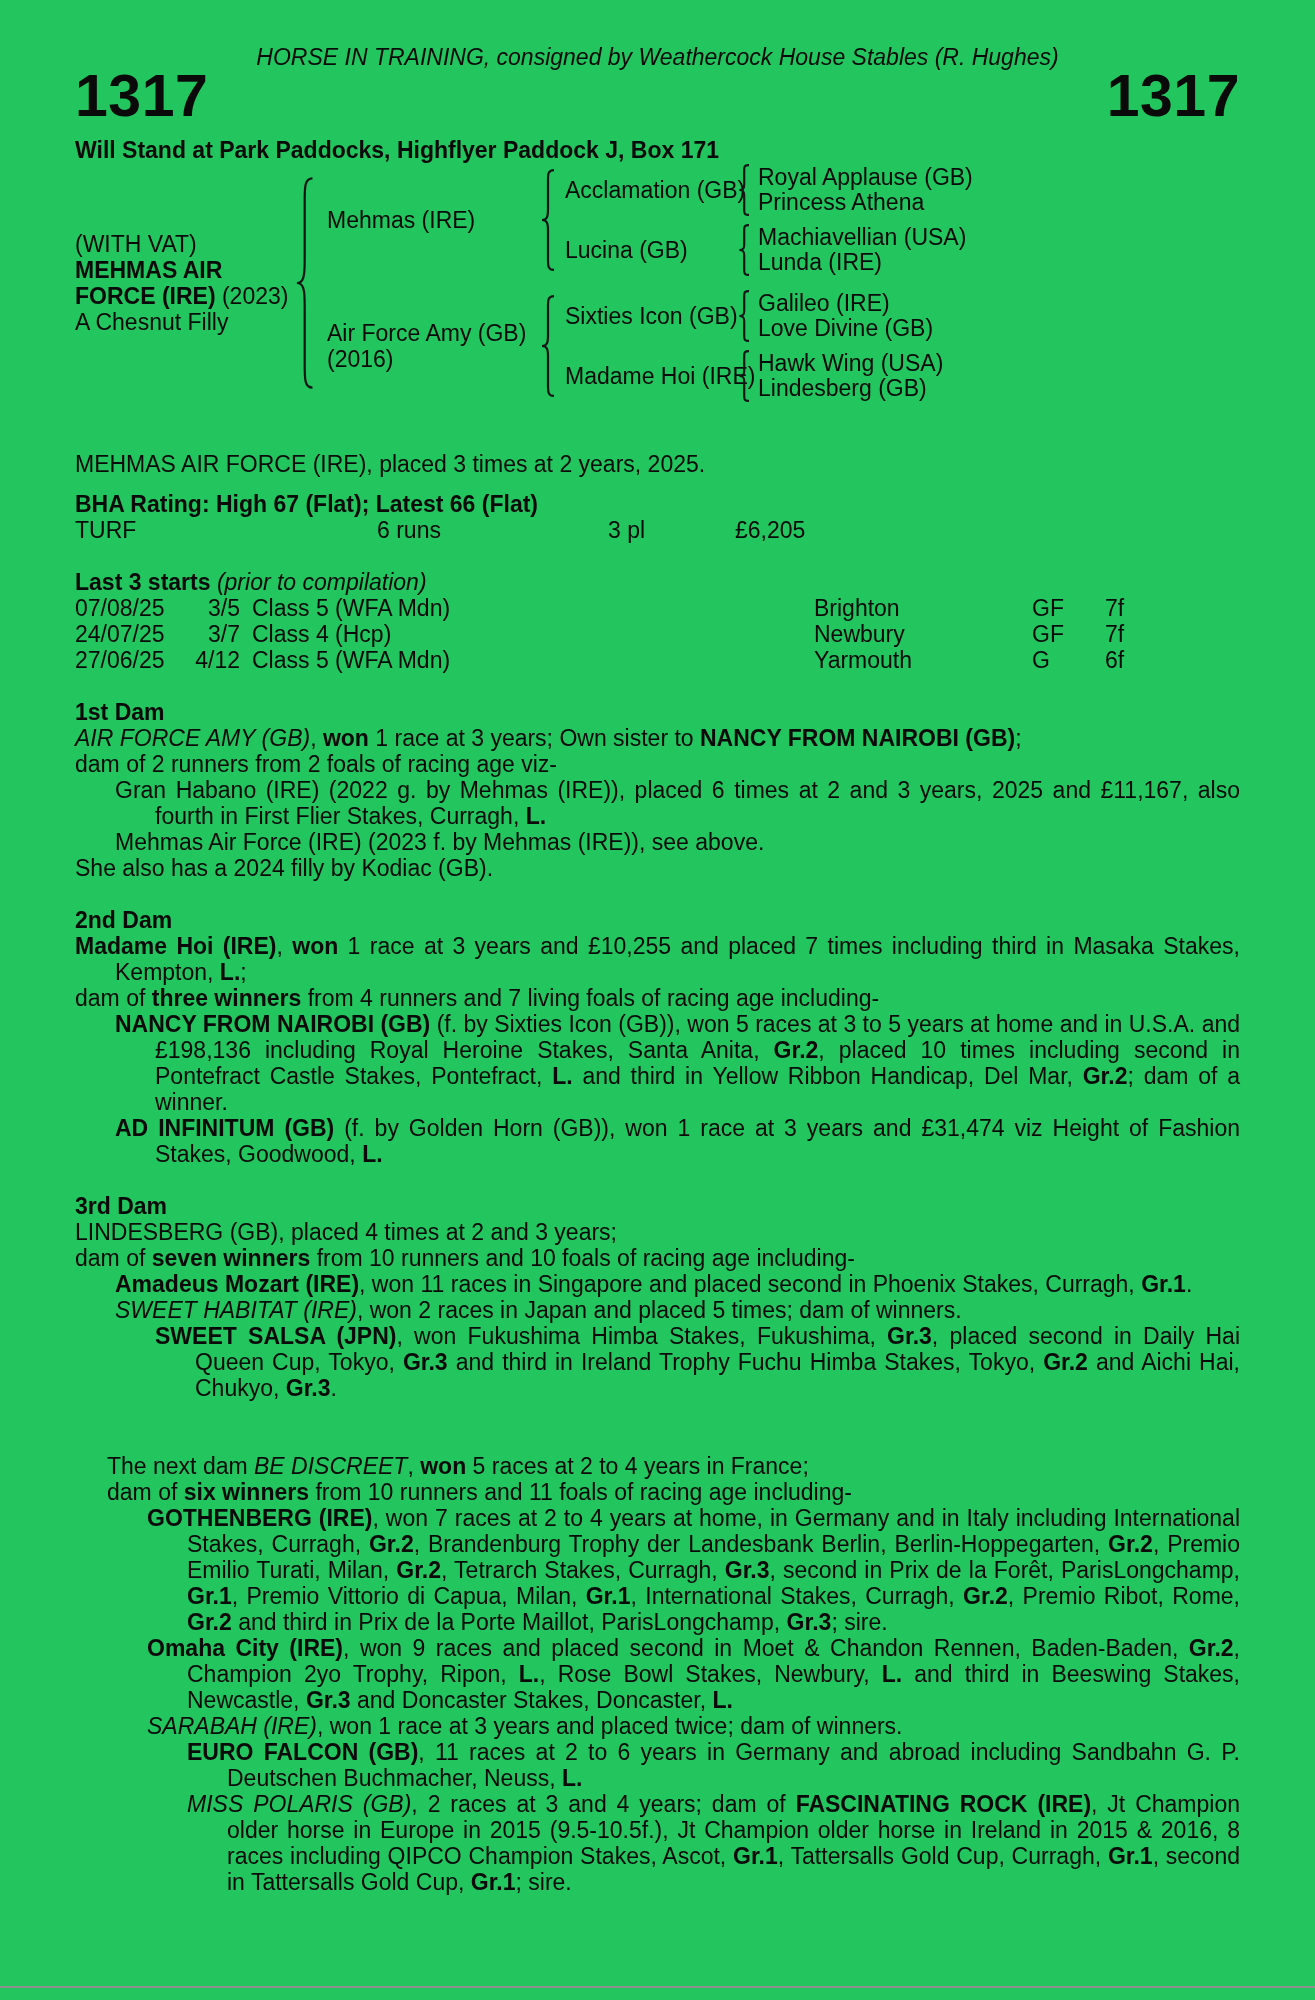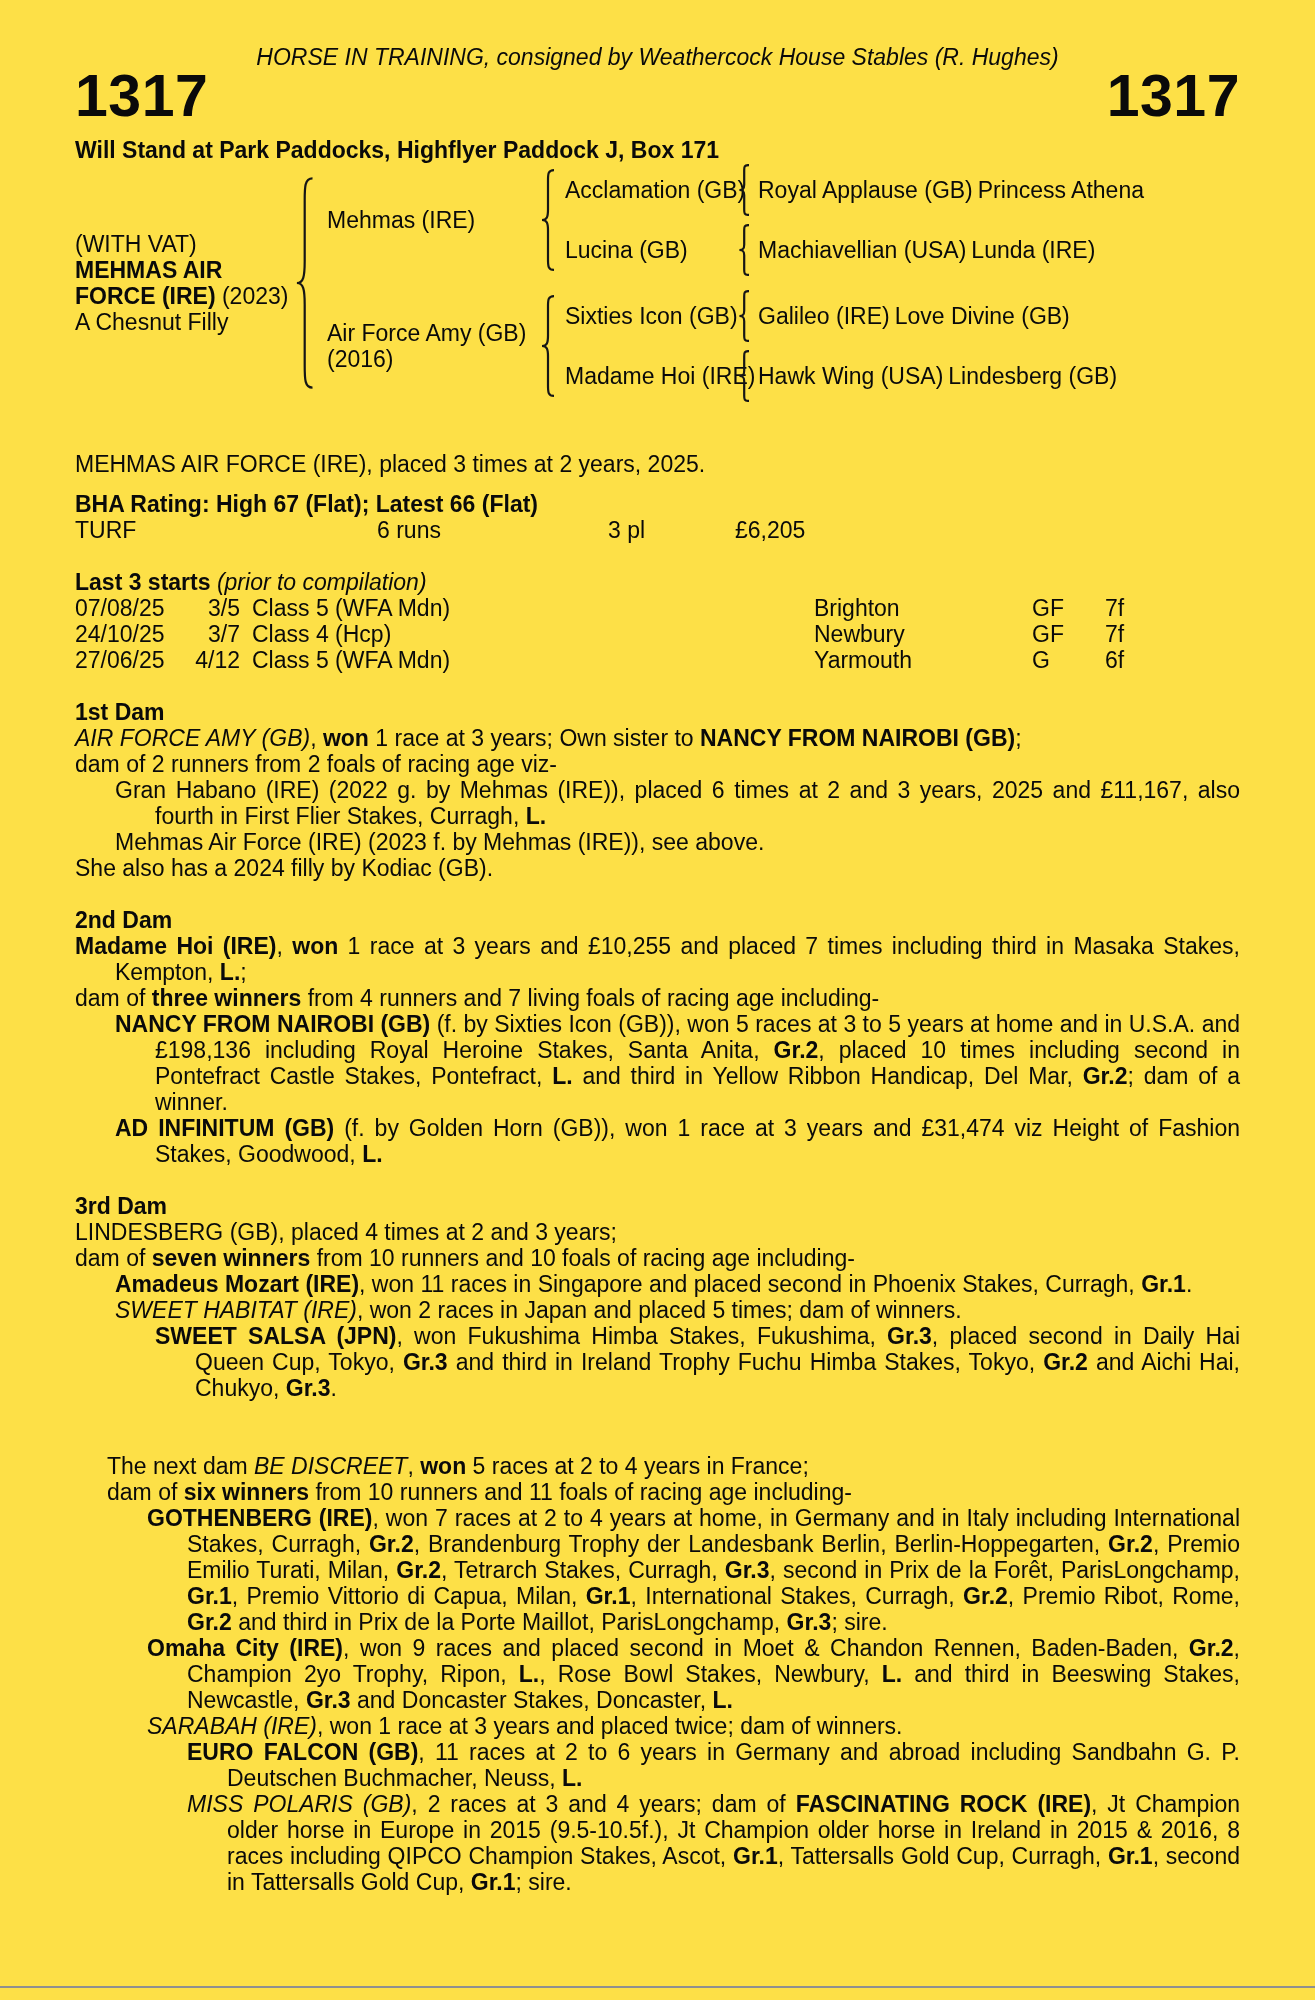--- a/index.html
+++ b/index.html
@@ -1,16 +1,16 @@
 <!DOCTYPE html>
 <html><head>
 <meta charset="utf-8">
 <style>
   html,body{margin:0;padding:0;background:#ffffff;}
-  .page{width:1315px;height:2000px;position:relative;overflow:hidden;background:#fde047;
+  .page{width:1315px;height:2000px;position:relative;overflow:hidden;background:#22c55e;
         color:#0a0a0a;font-family:"Liberation Sans",sans-serif;font-size:23px;line-height:26px;}
   .content{padding:44px 75px 0 75px;}
 
   .consign{font-style:italic;text-align:center;font-size:23px;}
   .lot-row{display:flex;justify-content:space-between;align-items:flex-end;margin-top:2px;}
   .lot{font-size:59px;line-height:48px;font-weight:bold;letter-spacing:.5px;}
   .stand{font-weight:bold;font-size:23px;margin-top:17px;}
 
   .pedigree{display:flex;align-items:center;margin-top:8px;height:224px;}
   .ped-subject{width:218px;flex:none;}
@@ -19,21 +19,21 @@
   .b1{width:26px;height:218px;}
   .b2{width:20px;height:104px;}
   .b3{width:16px;height:52px;}
   svg.brace path{stroke:#161616;}
   .gen1col{display:flex;flex-direction:column;gap:14px;}
   .gen1half{display:flex;align-items:center;}
   .gen1name{width:212px;flex:none;padding-left:8px;white-space:nowrap;}
   .gen2col{display:flex;flex-direction:column;gap:8px;}
   .gen2row{display:flex;align-items:center;}
   .gen2name{width:172px;flex:none;padding-left:6px;white-space:nowrap;}
-  .gen3col{display:flex;flex-direction:row;}
+  .gen3col{display:flex;flex-direction:column;}
   .gen3col .gen3name{line-height:25px;padding-left:5px;white-space:nowrap;}
 
   .summary{margin-top:56px;}
   .bha{font-weight:bold;margin-top:14px;}
   .turf-row{display:grid;grid-template-columns:302px 231px 127px 1fr;}
   .starts{margin-top:26px;}
   .starts-title .t-bold{font-weight:bold;}
   .starts-title .t-italic{font-style:italic;}
   .start-row{display:grid;grid-template-columns:112px 53px 574px 218px 73px 1fr;}
   .c-pos{text-align:right;}
@@ -163,21 +163,21 @@
 
       <div class="start-row">
             <span class="c-date">07/08/25</span>
             <span class="c-pos">3/5</span>
             <span class="c-class">Class 5 (WFA Mdn)</span>
             <span class="c-course">Brighton</span>
             <span class="c-going">GF</span>
             <span class="c-dist">7f</span>
           </div>
           <div class="start-row">
-            <span class="c-date">24/10/25</span>
+            <span class="c-date">24/07/25</span>
             <span class="c-pos">3/7</span>
             <span class="c-class">Class 4 (Hcp)</span>
             <span class="c-course">Newbury</span>
             <span class="c-going">GF</span>
             <span class="c-dist">7f</span>
           </div>
           <div class="start-row">
             <span class="c-date">27/06/25</span>
             <span class="c-pos">4/12</span>
             <span class="c-class">Class 5 (WFA Mdn)</span>

